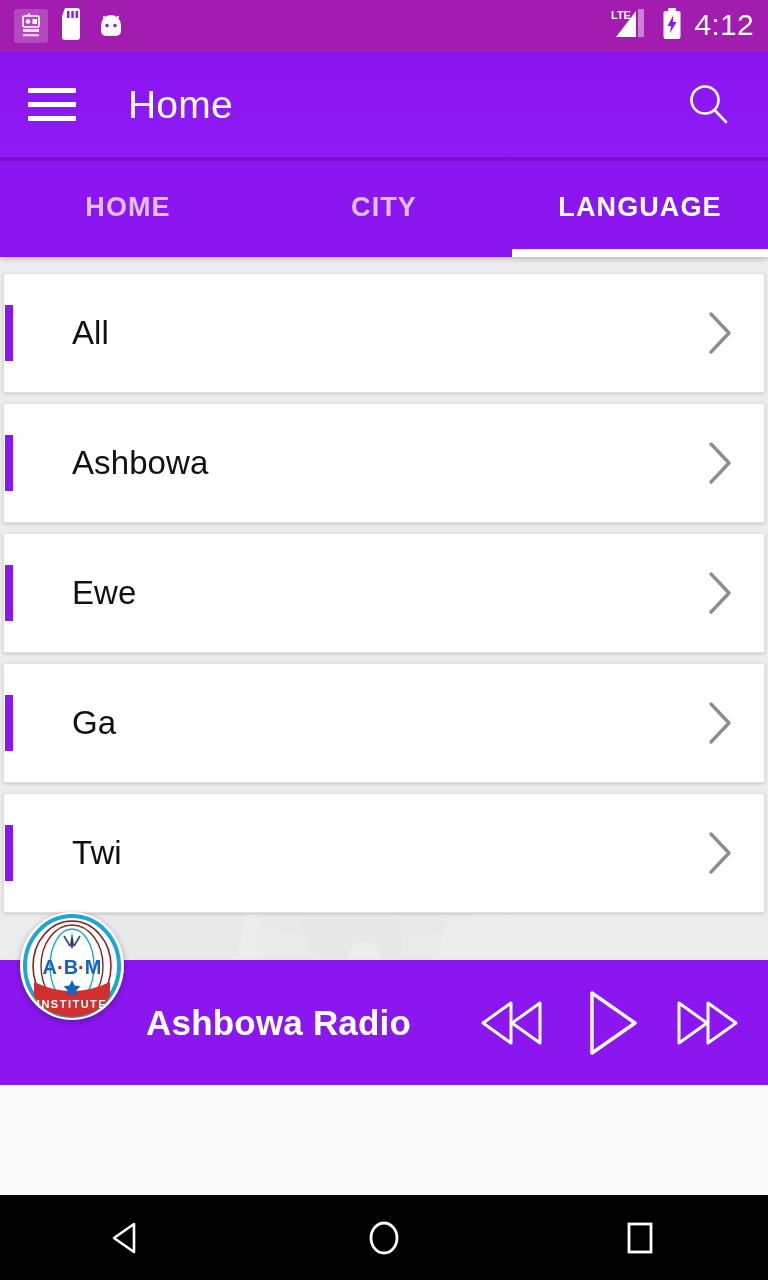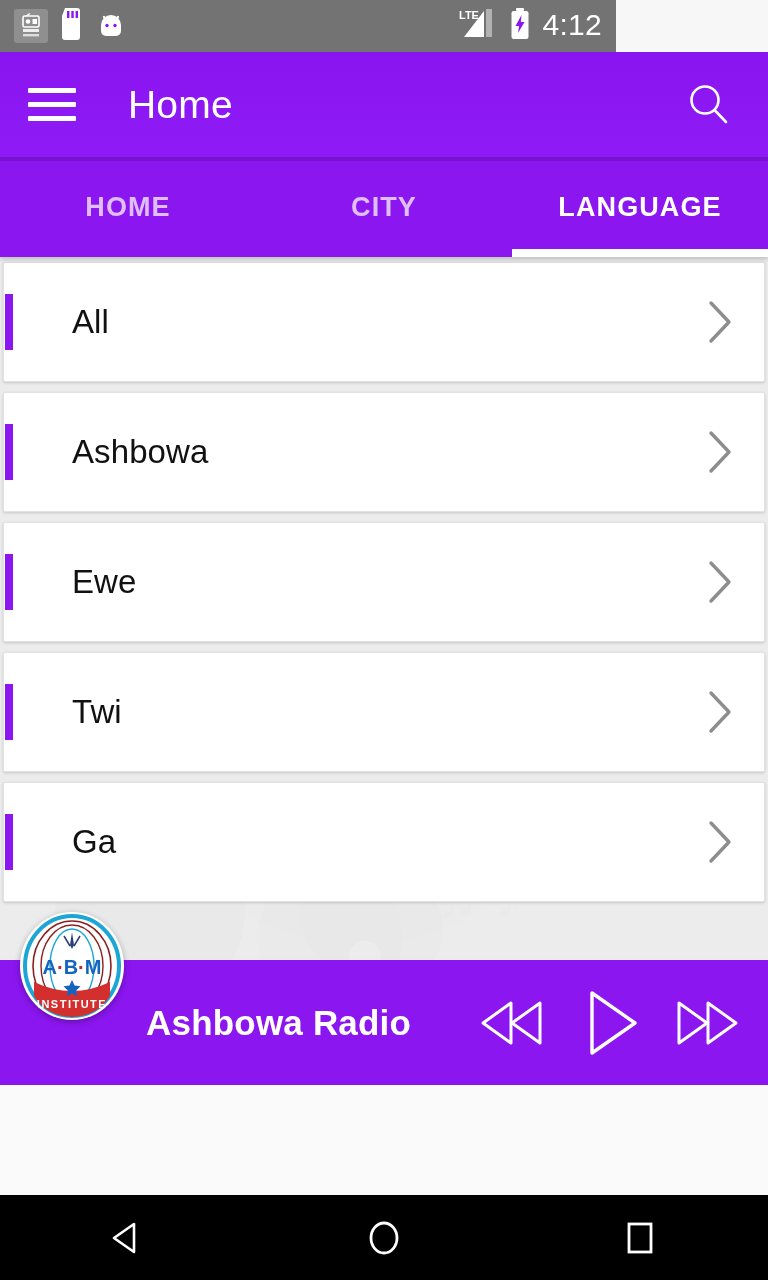--- a/index.html
+++ b/index.html
@@ -6,22 +6,22 @@
   html,body { width:768px; height:1280px; overflow:hidden; }
   body {
     font-family:"Liberation Sans","DejaVu Sans",sans-serif;
     background:#f7f7f8;
     -webkit-font-smoothing:antialiased;
   }
   #phone { position:relative; width:768px; height:1280px; overflow:hidden; background:#f7f7f8; }
 
   
   .statusbar{
-    position:absolute; top:0; left:0; width:616px; height:52px;
-    background:#737373;
+    position:absolute; top:0; left:0; width:768px; height:52px;
+    background:#a21caf;
     display:flex; align-items:center; padding:0 14px;
     z-index:30;
   }
   .sb-left{ display:flex; align-items:center; gap:12px; }
   .sb-right{ margin-left:auto; display:flex; align-items:center; gap:11px; }
   .ic-notif{ width:34px; height:34px; border-radius:3px; background:rgba(255,255,255,.20);
     display:flex; align-items:center; justify-content:center; }
   .sb-time{ color:#fff; font-size:30px; font-weight:400; letter-spacing:.3px; line-height:1;
     padding-bottom:2px; }
 
@@ -57,21 +57,21 @@
   }
 
   
   .content{
     position:absolute; top:257px; left:0; width:768px; height:703px;
     background:#ececec; overflow:hidden; z-index:10;
   }
   .watermark{
     position:absolute; inset:0; opacity:.55; pointer-events:none;
   }
-  .list{ position:relative; padding-top:5px; }
+  .list{ position:relative; padding-top:16px; }
   .card{
     position:relative; height:120px; margin:0 3px 10px 3px; background:#fff;
     border:1px solid #e2e2e2; border-radius:2px;
     box-shadow:0 1px 3px rgba(0,0,0,.17);
     display:flex; align-items:center; cursor:pointer;
   }
   .card-accent{
     position:absolute; left:1px; top:50%; transform:translateY(-50%);
     width:8px; height:56px; background:#8B16F0;
   }
@@ -233,31 +233,31 @@
         <span class="card-label">Ewe</span>
         <span class="chevron">
           <svg width="40" height="54" viewBox="0 0 40 54">
             <polyline points="11,8 29,27 11,46" fill="none" stroke="#8d8d8d" stroke-width="3.4" stroke-linecap="round" stroke-linejoin="round"></polyline>
           </svg>
         </span>
       </div>
 
       <div class="card">
         <span class="card-accent"></span>
+        <span class="card-label">Ga</span>
+        <span class="chevron">
+          <svg width="40" height="54" viewBox="0 0 40 54">
+            <polyline points="11,8 29,27 11,46" fill="none" stroke="#8d8d8d" stroke-width="3.4" stroke-linecap="round" stroke-linejoin="round"></polyline>
+          </svg>
+        </span>
+      </div>
+
+      <div class="card">
+        <span class="card-accent"></span>
         <span class="card-label">Twi</span>
-        <span class="chevron">
-          <svg width="40" height="54" viewBox="0 0 40 54">
-            <polyline points="11,8 29,27 11,46" fill="none" stroke="#8d8d8d" stroke-width="3.4" stroke-linecap="round" stroke-linejoin="round"></polyline>
-          </svg>
-        </span>
-      </div>
-
-      <div class="card">
-        <span class="card-accent"></span>
-        <span class="card-label">Ga</span>
         <span class="chevron">
           <svg width="40" height="54" viewBox="0 0 40 54">
             <polyline points="11,8 29,27 11,46" fill="none" stroke="#8d8d8d" stroke-width="3.4" stroke-linecap="round" stroke-linejoin="round"></polyline>
           </svg>
         </span>
       </div>
 
     </div>
   </div>
 

